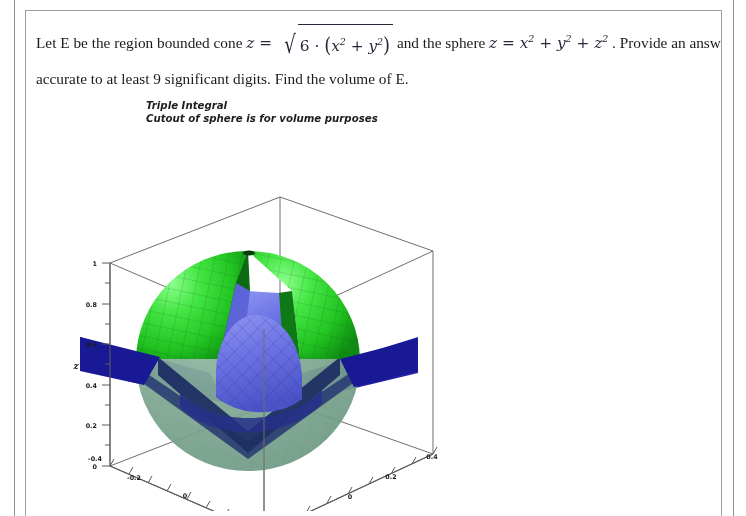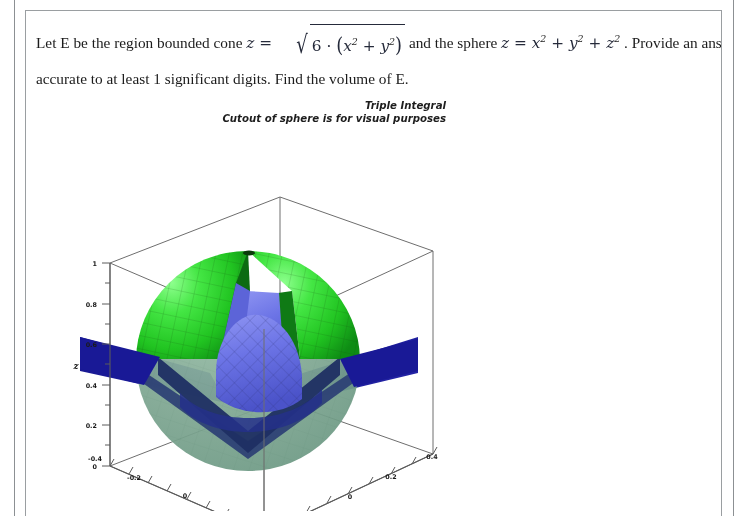--- a/index.html
+++ b/index.html
@@ -75,21 +75,21 @@
     font-size: 0.62em;
     vertical-align: super;
     font-style: italic;
     font-family: "DejaVu Serif", serif;
   }
   
   .radical {
     display: inline-block;
     position: relative;
     vertical-align: -4px;
-    margin-left: 17px;
+    margin-left: 5px;
   }
   .radical .sign {
     display: inline-block;
     font-size: 25px;
     line-height: 1;
     color: #252a3a;
     transform: scaleX(0.72) translateY(1px);
     font-family: "DejaVu Serif", serif;
   }
   .radical .rad-body {
@@ -115,21 +115,21 @@
     top: 75px;
     width: 697px;
     height: 430px;
   }
 
   .plot-title {
     position: absolute;
     left: 120px;
     top: 14px;
     width: 300px;
-    text-align: right;
+    text-align: left;
     font-family: "DejaVu Sans", sans-serif;
     font-style: italic;
     font-weight: bold;
     font-size: 10.2px;
     line-height: 12.5px;
     color: #1d1d1d;
   }
 
   .figure {
     position: absolute;
@@ -160,28 +160,28 @@
 <div id="screen">
 
   <div class="rule-outer-left"></div>
   <div class="rule-outer-right"></div>
 
   <div class="content-panel">
 
     <div class="problem">
       <div class="ln"><span>Let E be the region bounded cone </span><span class="mathv">z</span><span class="mathop"> = </span><span class="radical"><span class="sign">√</span><span class="rad-body"><span class="mathop">6</span><span class="mathop"> · </span><span class="paren-big">(</span><span class="mathv">x</span><sup class="pw">2</sup><span class="mathop"> + </span><span class="mathv">y</span><sup class="pw">2</sup><span class="paren-big">)</span></span></span><span> and the sphere </span><span class="mathv">z</span><span class="mathop"> = </span><span class="mathv">x</span><sup class="pw">2</sup><span class="mathop"> + </span><span class="mathv">y</span><sup class="pw">2</sup><span class="mathop"> + </span><span class="mathv">z</span><sup class="pw">2</sup><span> . Provide an answer</span>
       </div>
-      <div class="ln">accurate to at least 1 significant digits.   Find the volume of E.</div>
+      <div class="ln">accurate to at least 9 significant digits.   Find the volume of E.</div>
     </div>
 
     <div class="plot-area">
 
       <div class="plot-title">
         <div>Triple Integral</div>
-        <div>Cutout of sphere is for visual purposes</div>
+        <div>Cutout of sphere is for volume purposes</div>
       </div>
 
       <div class="figure">
         <svg width="420" height="370" viewBox="0 0 420 370">
           <defs>
 
             <radialGradient id="gSphere" cx="32%" cy="26%" r="78%">
               <stop offset="0%" stop-color="#8dff8d"></stop>
               <stop offset="32%" stop-color="#44e644"></stop>
               <stop offset="70%" stop-color="#21c421"></stop>

